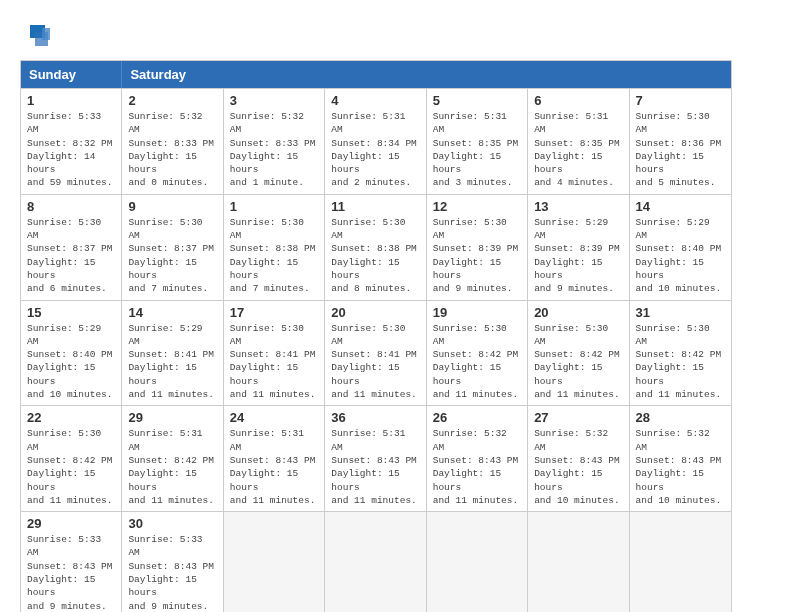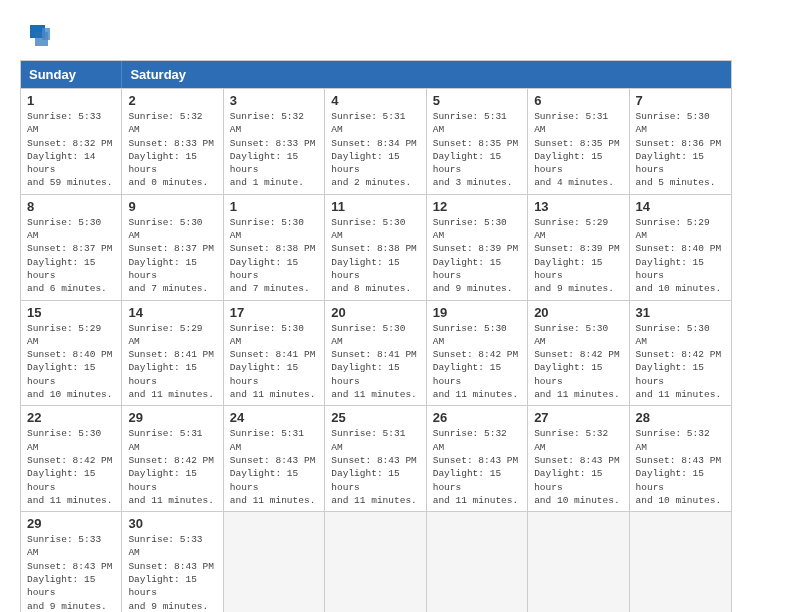--- a/index.html
+++ b/index.html
@@ -245,21 +245,21 @@
           </div>
           <div class="cal-cell">
             <span class="day-number">29</span>
             <div class="day-info">Sunrise: 5:31 AM<br>Sunset: 8:42 PM<br>Daylight: 15 hours<br>and 11 minutes.</div>
           </div>
           <div class="cal-cell">
             <span class="day-number">24</span>
             <div class="day-info">Sunrise: 5:31 AM<br>Sunset: 8:43 PM<br>Daylight: 15 hours<br>and 11 minutes.</div>
           </div>
           <div class="cal-cell">
-            <span class="day-number">25</span>
+            <span class="day-number">36</span>
             <div class="day-info">Sunrise: 5:31 AM<br>Sunset: 8:43 PM<br>Daylight: 15 hours<br>and 11 minutes.</div>
           </div>
           <div class="cal-cell">
             <span class="day-number">26</span>
             <div class="day-info">Sunrise: 5:32 AM<br>Sunset: 8:43 PM<br>Daylight: 15 hours<br>and 11 minutes.</div>
           </div>
           <div class="cal-cell">
             <span class="day-number">27</span>
             <div class="day-info">Sunrise: 5:32 AM<br>Sunset: 8:43 PM<br>Daylight: 15 hours<br>and 10 minutes.</div>
           </div>

